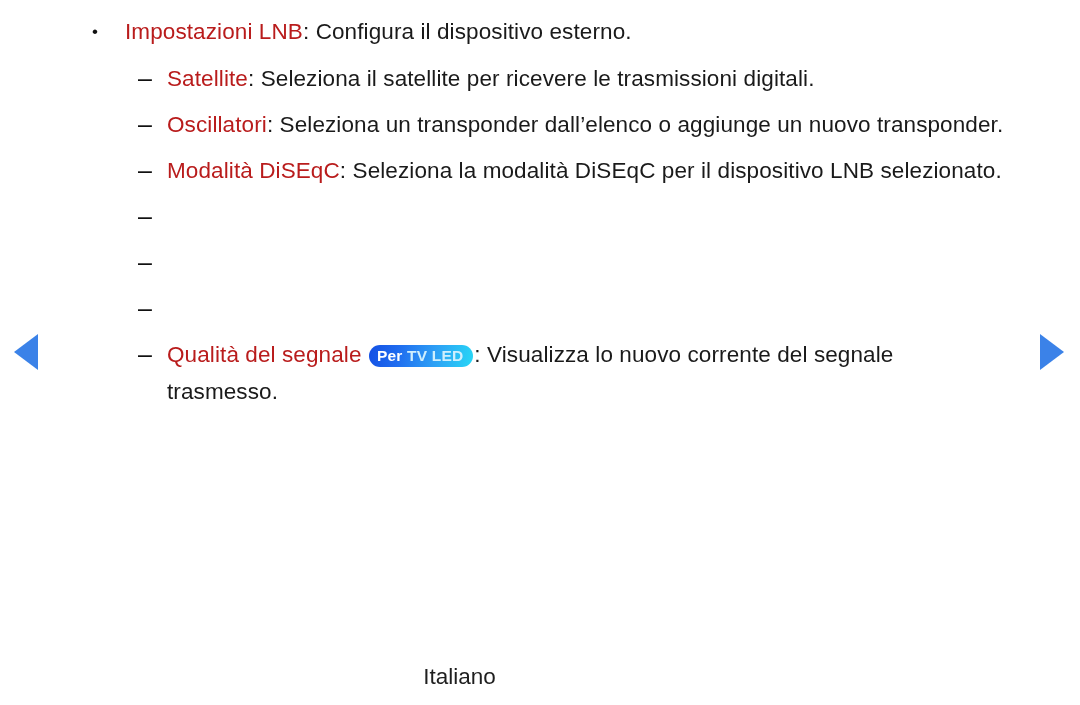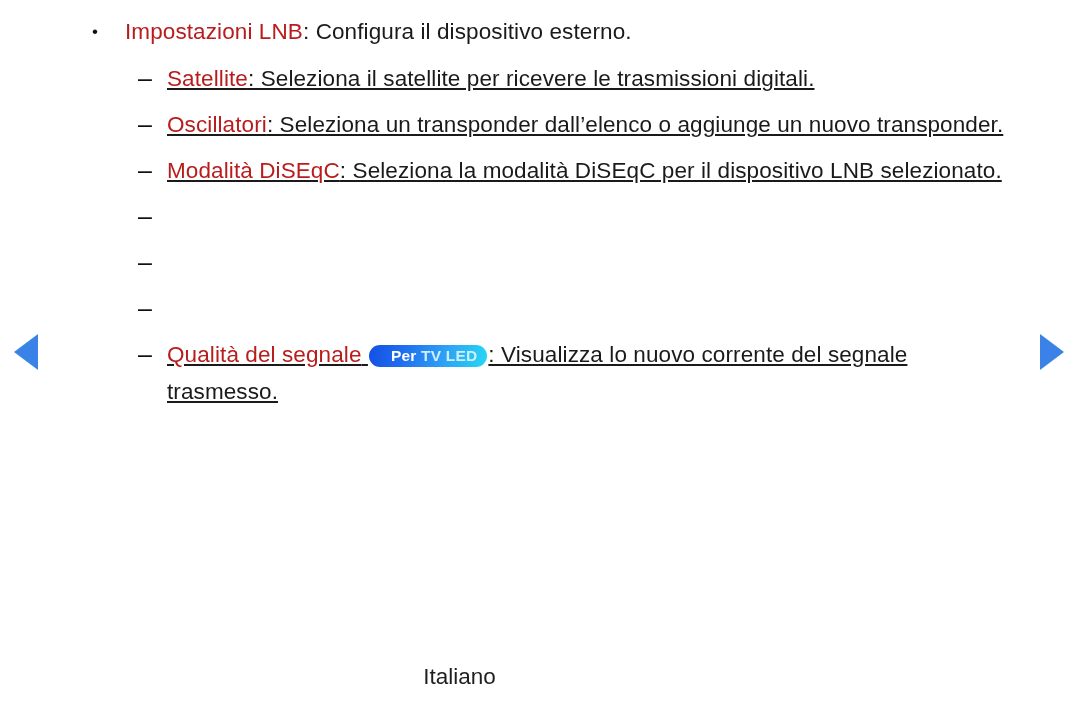--- a/index.html
+++ b/index.html
@@ -82,31 +82,31 @@
   }
 
   .body-text {
     flex: 1 1 auto;
     font-size: 22.5px;
     line-height: 37px;
     color: #1a1a1a;
     letter-spacing: 0.1px;
   }
   .item.level1 .body-text { max-width: 830px; }
-  .item.level2 .body-text { max-width: 843px; text-decoration: underline; }
+  .item.level2 .body-text { max-width: 843px; }
 
   .kw {
     color: #b91c1c;
   }
 
   
   .badge {
     display: inline-block;
     vertical-align: 1px;
-    padding: 1px 10px 2px 22px;
+    padding: 1px 10px 2px 8px;
     margin: 0 1px;
     border-radius: 11px;
     background: linear-gradient(100deg, #1450e4 0%, #1f6cef 28%, #2d9ef5 62%, #27d7f6 100%);
     color: #ffffff;
     font-size: 15.5px;
     line-height: 19px;
     font-weight: 700;
     letter-spacing: 0.2px;
     white-space: nowrap;
   }

